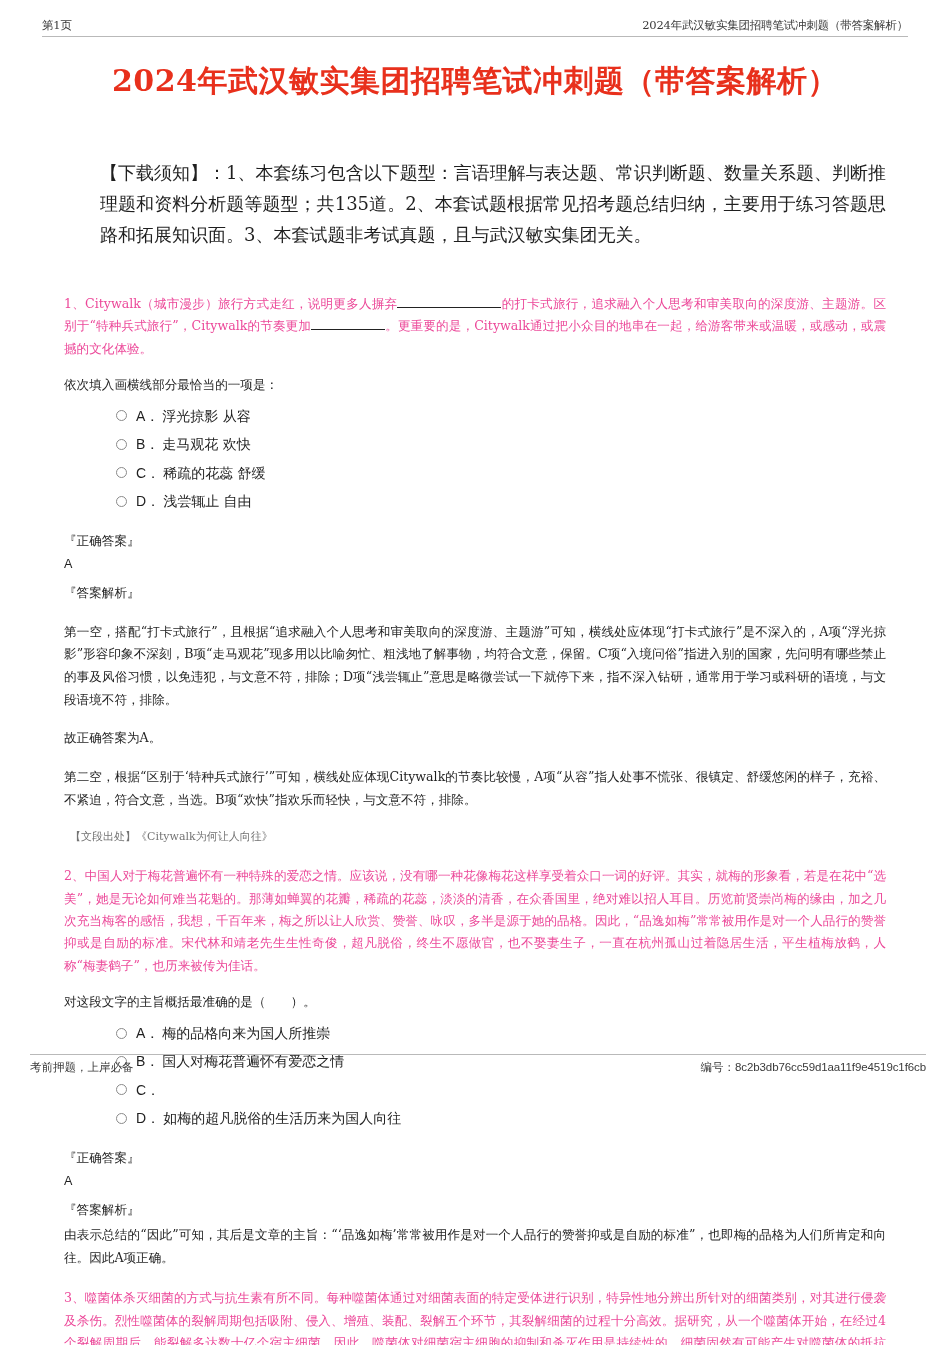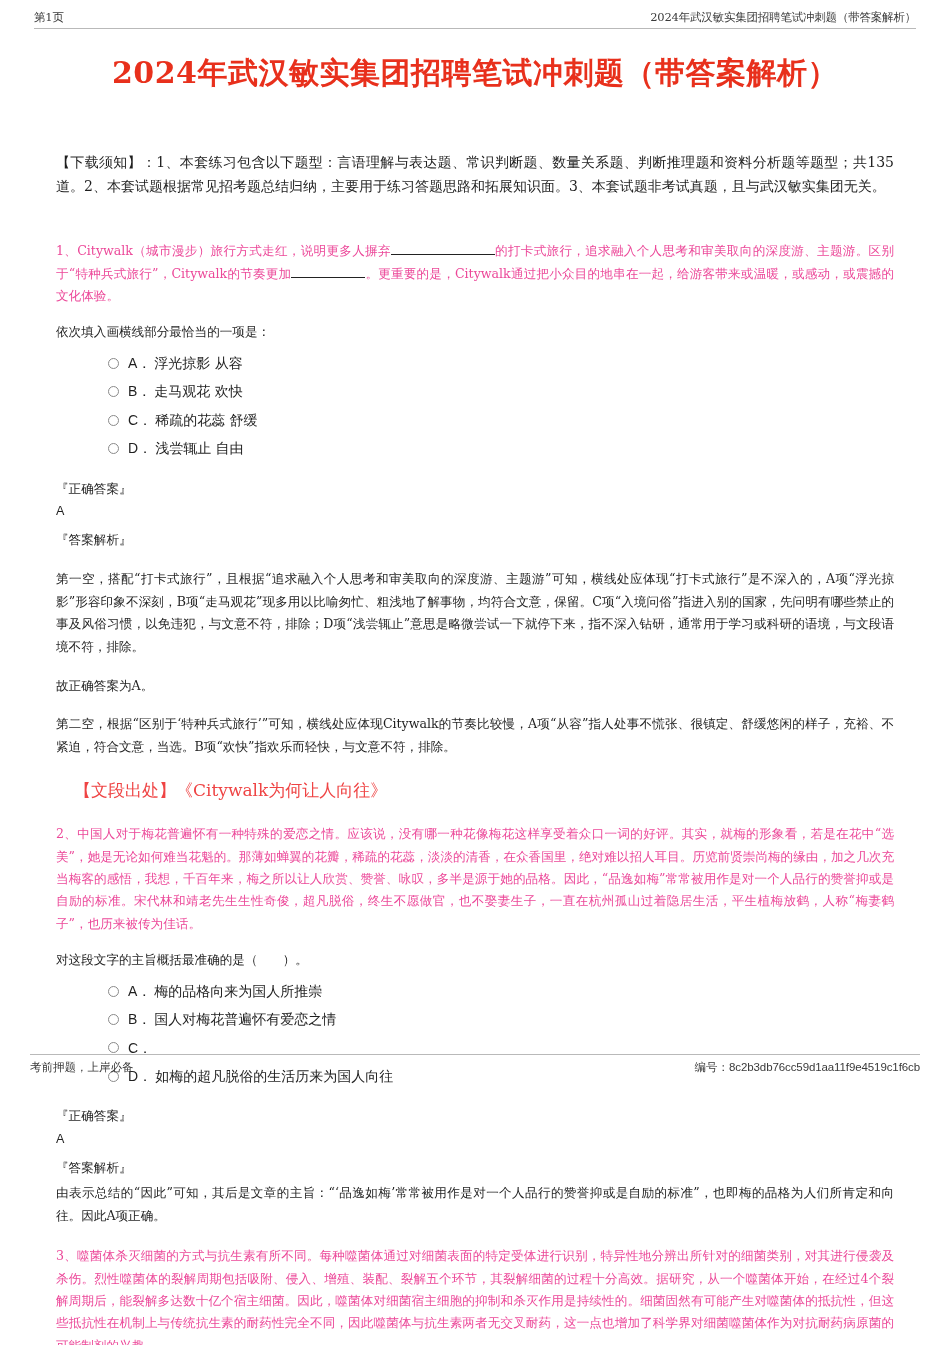--- a/index.html
+++ b/index.html
@@ -12,21 +12,21 @@
     height: 1345px;
     font-family: "DejaVu Serif", "Liberation Serif", serif;
     color: #2b2b2b;
     position: relative;
     overflow: hidden;
   }
   .page {
     width: 950px;
     height: 1087px;
     box-sizing: border-box;
-    padding: 4px;
+    padding: 12px;
     position: relative;
   }
 
   
   .doc-header {
     position: relative;
     margin: 0 30px;
     padding: 6px 0 3px 0;
     border-bottom: 1px solid #b9b9b9;
     display: flex;
@@ -50,25 +50,26 @@
     font-family: "DejaVu Serif", "Liberation Serif", serif;
   }
 
   
   .content {
     margin: 0 52px 0 52px;
     padding-top: 56px;
   }
 
   .notice {
-    font-size: 14px;
+    font-size: 18px;
     line-height: 1.72;
     text-align: justify;
     color: #1f1f1f;
     margin-bottom: 42px;
+    margin-left: 36px;
   }
 
   .section-heading {
     color: #1b1b6b;
     font-size: 19.5px;
     line-height: 1.55;
     margin: 0 0 16px 0;
     font-weight: normal;
     letter-spacing: 0.2px;
   }
@@ -146,34 +147,34 @@
     color: #1f1f1f;
   }
   .explain-para {
     font-size: 12.6px;
     line-height: 1.8;
     text-align: justify;
     color: #1f1f1f;
     margin: 16px 0 0 0;
   }
   .source-line {
-    font-size: 17px;
-    line-height: 1.8;
-    margin: 16px 0 0 12px;
-    color: #ef4444;
+    font-size: 11px;
+    line-height: 1.8;
+    margin: 16px 0 0 0;
+    color: #737373;
     padding-left: 6px;
   }
 
   .q-block { margin-top: 18px; }
 
   
   .doc-footer {
     position: absolute;
     left: 30px;
-    right: 30px;
+    right: 24px;
     bottom: 12px;
     border-top: 1px solid #b9b9b9;
     padding-top: 5px;
     display: flex;
     justify-content: space-between;
     align-items: flex-start;
     font-size: 11.5px;
     color: #3a3a3a;
   }
   .doc-footer .ftr-right { white-space: nowrap; text-align: center; }

